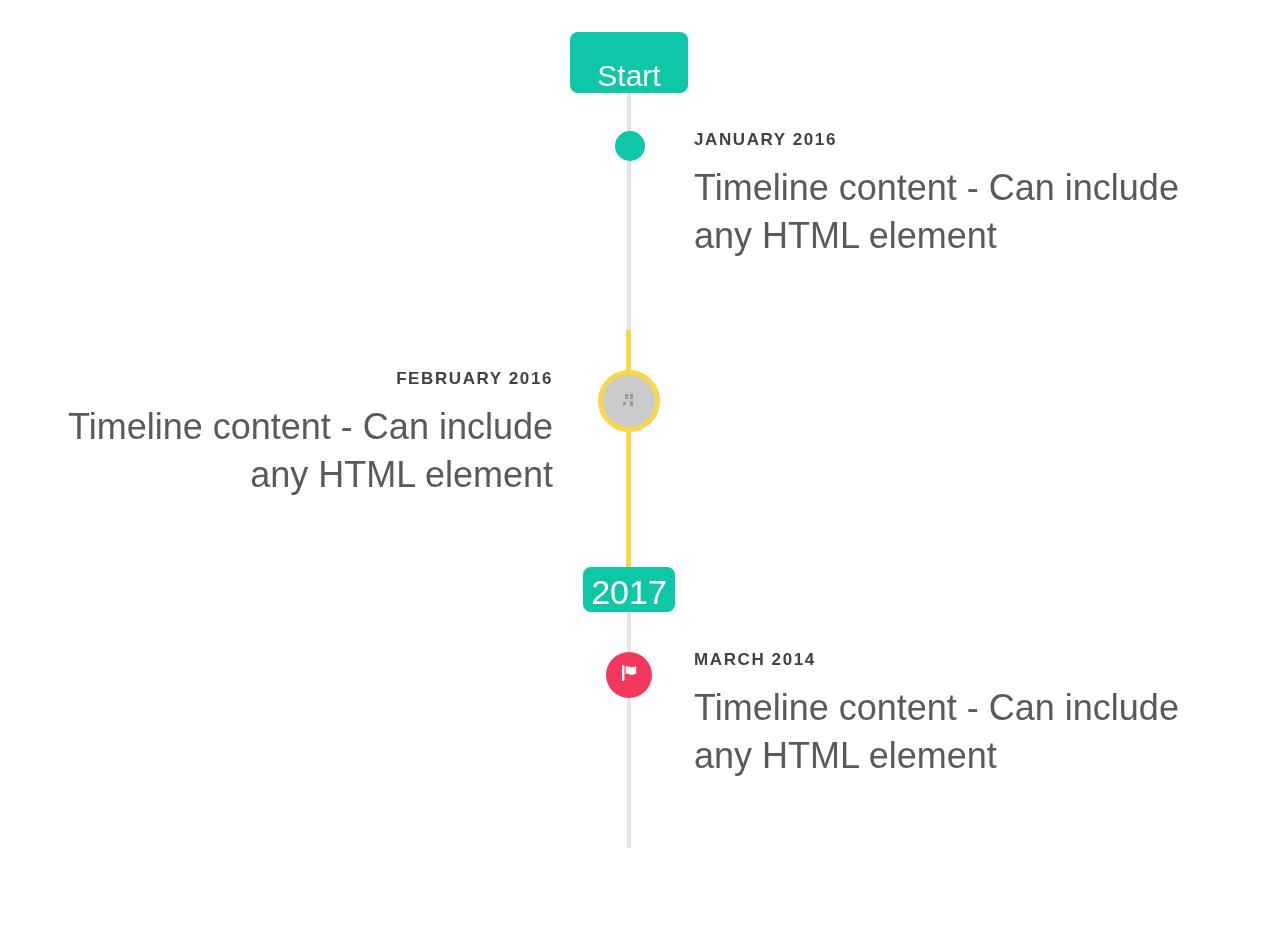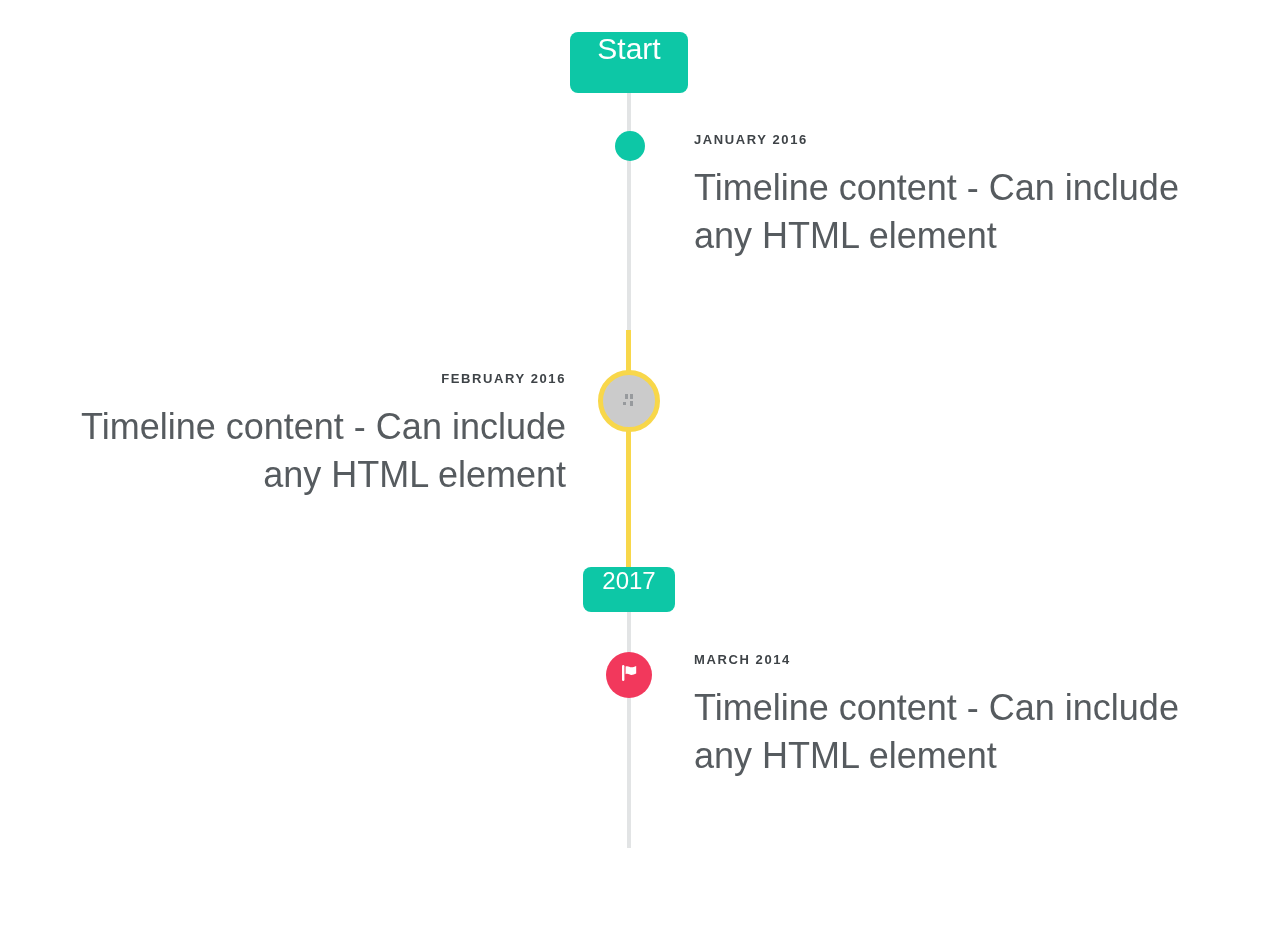--- a/index.html
+++ b/index.html
@@ -31,26 +31,26 @@
     background: #f8d74a;
   }
 
   
   .badge {
     position: absolute;
     background: #0dc7a6;
     color: #ffffff;
     border-radius: 8px;
     display: flex;
-    align-items: flex-start;
+    align-items: flex-end;
     justify-content: center;
     z-index: 3;
   }
   .badge-start { left: 570px; top: 32px;  width: 118px; height: 61px; font-size: 30px; }
-  .badge-year  { left: 583px; top: 567px; width: 92px;  height: 45px; font-size: 24px; }
+  .badge-year  { left: 583px; top: 567px; width: 92px;  height: 45px; font-size: 34px; }
   .badge-end   { left: 576px; top: 848px; width: 105px; height: 62px; font-size: 30px; }
 
   
   .marker { position: absolute; border-radius: 50%; z-index: 2; }
   .marker-dot {
     left: 615px; top: 131px; width: 30px; height: 30px;
     background: #0dc7a6;
   }
   .marker-image {
     left: 598px; top: 370px; width: 62px; height: 62px;
@@ -63,24 +63,24 @@
     left: 606px; top: 652px; width: 46px; height: 46px;
     background: #f2385c;
     display: flex; align-items: center; justify-content: center;
   }
   .marker-flag svg { width: 24px; height: 24px; fill: #ffffff; }
   .marker-image svg { width: 18px; height: 17px; fill: #8f9296; opacity: 0.85; }
 
   
   .item { position: absolute; width: 540px; z-index: 1; }
   .item-right { left: 694px; text-align: left; }
-  .item-left  { left: 26px;  text-align: right; }
+  .item-left  { left: 13px;  text-align: right; }
   .item-date {
     margin: 0;
-    font-size: 13px;
+    font-size: 17px;
     line-height: 24px;
     font-weight: 700;
     letter-spacing: 1.6px;
     color: #3e4347;
   }
   .item-content {
     margin: 12px 0 0 0;
     font-size: 36px;
     line-height: 48px;
     font-weight: 400;

